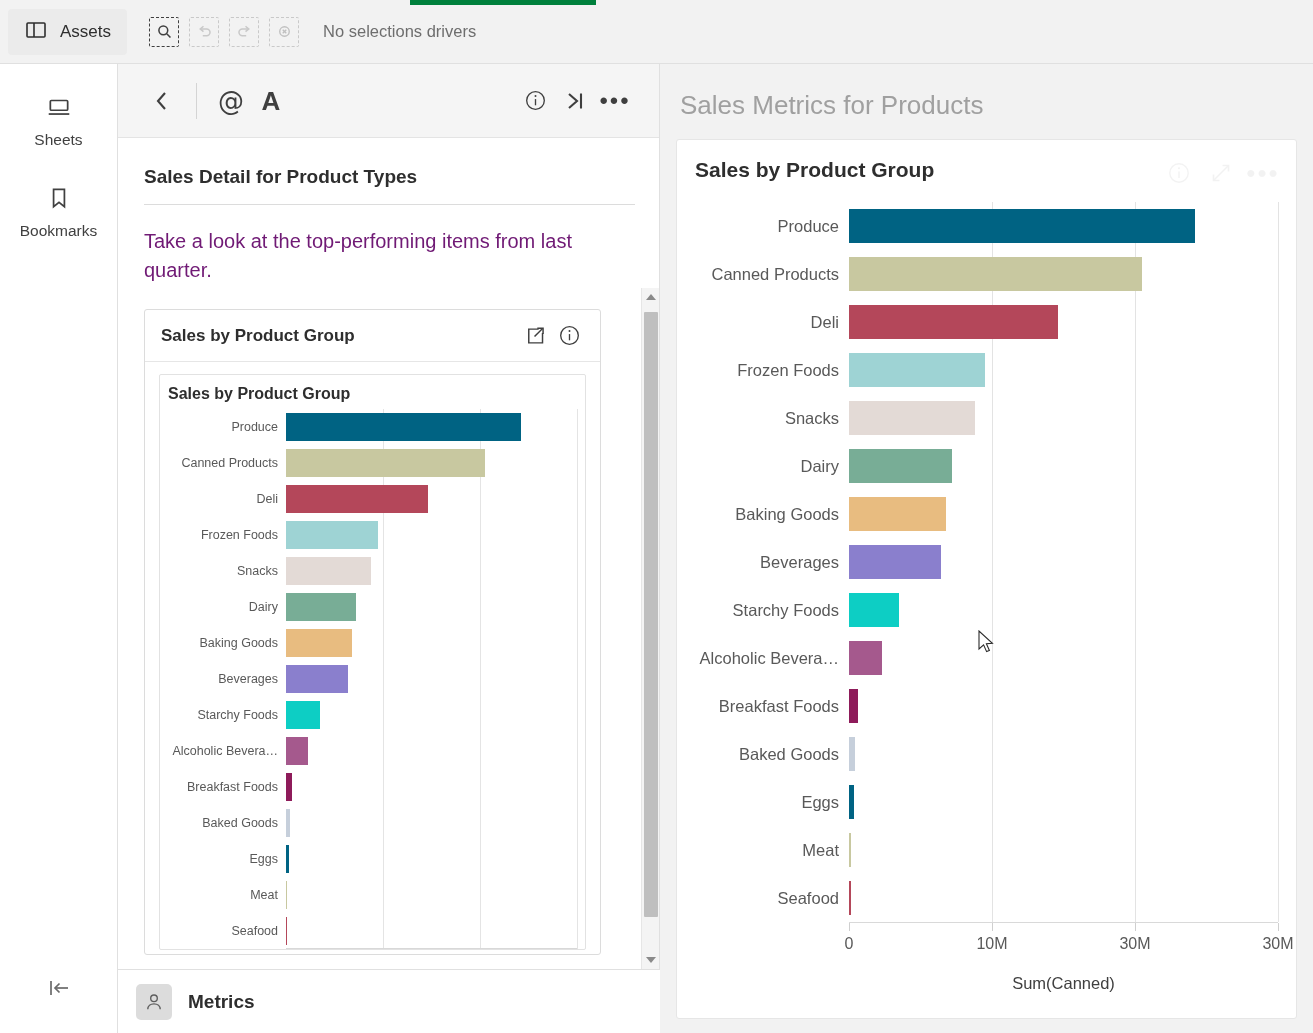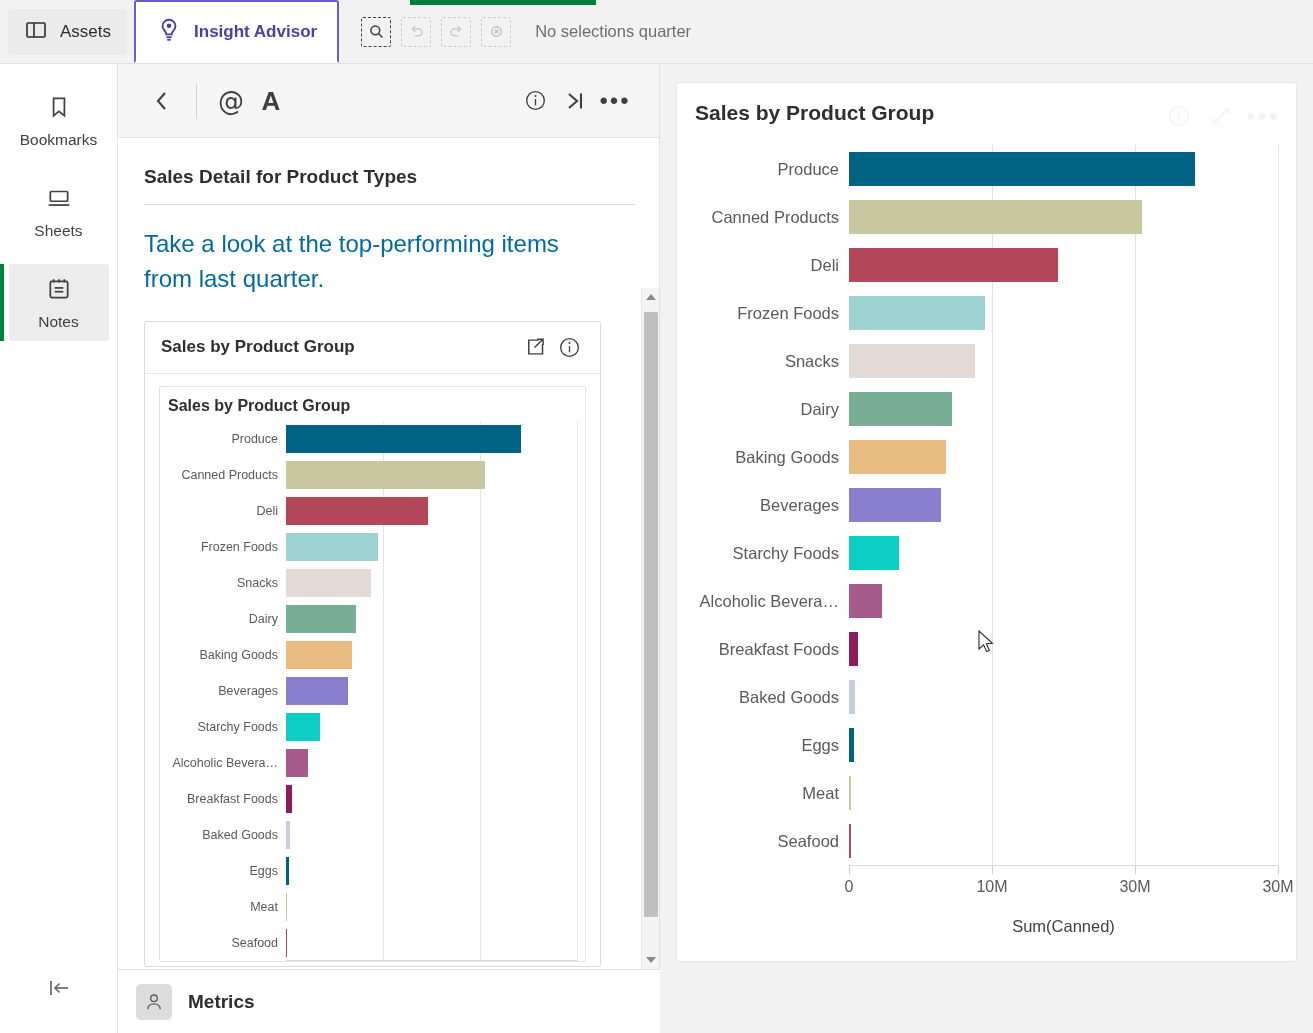--- a/index.html
+++ b/index.html
@@ -99,21 +99,21 @@
   .tb-spacer { flex: 1; }
   .tb-dots { letter-spacing: 2px; font-size: 24px; line-height: 0.5; color: #3f3f3f; }
 
   .note-body { position: relative; flex: 1; overflow: hidden; background: #fff; }
   .note-title {
     font-size: 19px; font-weight: 700; color: #2e2e2e;
     padding: 28px 24px 16px 26px;
   }
   .note-title-rule { height: 1px; background: #dcdcdc; margin: 0 24px 0 26px; }
   .note-text {
-    font-size: 24px; line-height: 1.45; color: #0369a1;
+    font-size: 20px; line-height: 1.45; color: #701a75;
     padding: 22px 60px 18px 26px;
   }
 
   .chart-card {
     margin: 6px 58px 0 26px;
     border: 1px solid #dcdcdc; border-radius: 3px; background: #fff;
   }
   .chart-card-head {
     display: flex; align-items: center; height: 52px;
     padding: 0 14px 0 16px; border-bottom: 1px solid #e6e6e6;
@@ -221,31 +221,20 @@
     <div class="assets-btn">
       <span>
         <svg width="24" height="24" viewBox="0 0 24 24" fill="none" stroke="#2e2e2e" stroke-width="1.6">
           <rect x="3" y="5" width="18" height="14" rx="1"></rect>
           <line x1="10" y1="5" x2="10" y2="19"></line>
         </svg>
       </span>
       <span class="label">Assets</span>
     </div>
 
-    <div class="insight-tab">
-      <span>
-        <svg width="26" height="26" viewBox="0 0 24 24" fill="none" stroke="#4b3fa7" stroke-width="1.7">
-          <path d="M12 2.5c-3.3 0-6 2.6-6 5.9 0 2.4 1.4 4 2.6 5.2.5.5.8 1.1.8 1.8v.6h5.2v-.6c0-.7.3-1.3.8-1.8 1.2-1.2 2.6-2.8 2.6-5.2 0-3.3-2.7-5.9-6-5.9z"></path>
-          <circle cx="12" cy="8" r="2.1" fill="#4b3fa7" stroke="none"></circle>
-          <line x1="9.6" y1="18.6" x2="14.4" y2="18.6"></line>
-          <line x1="10.4" y1="21" x2="13.6" y2="21"></line>
-        </svg>
-      </span>
-      <span class="label">Insight Advisor</span>
-    </div>
 
     <div class="sel-tools">
       <div class="sel-icon">
         <svg width="17" height="17" viewBox="0 0 20 20" fill="none" stroke="#3f3f3f" stroke-width="1.8">
           <circle cx="8.6" cy="8.6" r="5.2"></circle>
             <line x1="12.6" y1="12.6" x2="17" y2="17"></line>
         </svg>
       </div>
       <div class="sel-icon disabled">
         <svg width="17" height="17" viewBox="0 0 20 20" fill="none" stroke="#c9c9c9" stroke-width="1.8">
@@ -259,59 +248,46 @@
             <polyline points="11.2,3.8 15,7 11.2,10.2"></polyline>
         </svg>
       </div>
       <div class="sel-icon disabled">
         <svg width="17" height="17" viewBox="0 0 20 20" fill="none" stroke="#c0c0c0" stroke-width="1.6">
           <circle cx="10" cy="10" r="5.6"></circle>
             <line x1="7.9" y1="7.9" x2="12.1" y2="12.1"></line>
             <line x1="12.1" y1="7.9" x2="7.9" y2="12.1"></line>
         </svg>
       </div>
-      <span class="no-sel-text">No selections quarter</span>
+      <span class="no-sel-text">No selections drivers</span>
     </div>
   </div>
 
   <div class="rail">
     <div class="rail-spacer"></div>
-
-    <div class="rail-item">
-      <span>
-        <svg width="26" height="26" viewBox="0 0 24 24" fill="none" stroke="#404040" stroke-width="1.6">
-          <path d="M7 4h10v16l-5-4-5 4z"></path>
-        </svg>
-      </span>
-      <span class="rlabel">Bookmarks</span>
-    </div>
 
     <div class="rail-item">
       <span>
         <svg width="26" height="26" viewBox="0 0 24 24" fill="none" stroke="#404040" stroke-width="1.6">
           <rect x="4" y="6" width="16" height="9" rx="1"></rect>
           <path d="M2.5 18.5h19"></path>
         </svg>
       </span>
       <span class="rlabel">Sheets</span>
     </div>
 
-    <div class="rail-item active">
+    <div class="rail-item">
       <span>
         <svg width="26" height="26" viewBox="0 0 24 24" fill="none" stroke="#404040" stroke-width="1.6">
-          <rect x="4" y="5" width="16" height="15" rx="1.5"></rect>
-          <line x1="7" y1="3" x2="7" y2="6"></line>
-            <line x1="12" y1="3" x2="12" y2="6"></line>
-            <line x1="17" y1="3" x2="17" y2="6"></line>
-          <line x1="8" y1="11" x2="16" y2="11"></line>
-            <line x1="8" y1="14.5" x2="16" y2="14.5"></line>
+          <path d="M7 4h10v16l-5-4-5 4z"></path>
         </svg>
       </span>
-      <span class="rlabel">Notes</span>
+      <span class="rlabel">Bookmarks</span>
     </div>
+
 
 
     <div class="rail-collapse">
       <span>
         <svg width="26" height="22" viewBox="0 0 26 22" fill="none" stroke="#6a6a6a" stroke-width="1.7">
           <line x1="5" y1="4" x2="5" y2="18"></line>
           <line x1="9" y1="11" x2="22" y2="11"></line>
           <polyline points="13.5,6.5 9,11 13.5,15.5"></polyline>
         </svg>
       </span>
@@ -537,20 +513,21 @@
     <span class="avatar">
       <svg width="22" height="22" viewBox="0 0 24 24" fill="none" stroke="#5e5e5e" stroke-width="1.5">
         <circle cx="12" cy="8" r="3.6"></circle>
         <path d="M5.2 20c0-3.6 3-6 6.8-6s6.8 2.4 6.8 6"></path>
       </svg>
     </span>
     <span class="footer-name">Metrics</span>
   </div>
 
   <div class="main">
+    <div class="main-title">Sales Metrics for Products</div>
 
     <div class="main-card">
       <div class="main-card-head">
         <span class="main-card-title">Sales by Product Group</span>
         <span class="main-head-icons">
           <span class="mh-icon">
             <svg width="24" height="24" viewBox="0 0 24 24" fill="none" stroke="#2e2e2e" stroke-width="1.4">
               <circle cx="12" cy="12" r="9.2"></circle>
                 <line x1="12" y1="10.5" x2="12" y2="17"></line>
               <circle cx="12" cy="7.3" r="1.05" fill="#2e2e2e" stroke="none"></circle>

